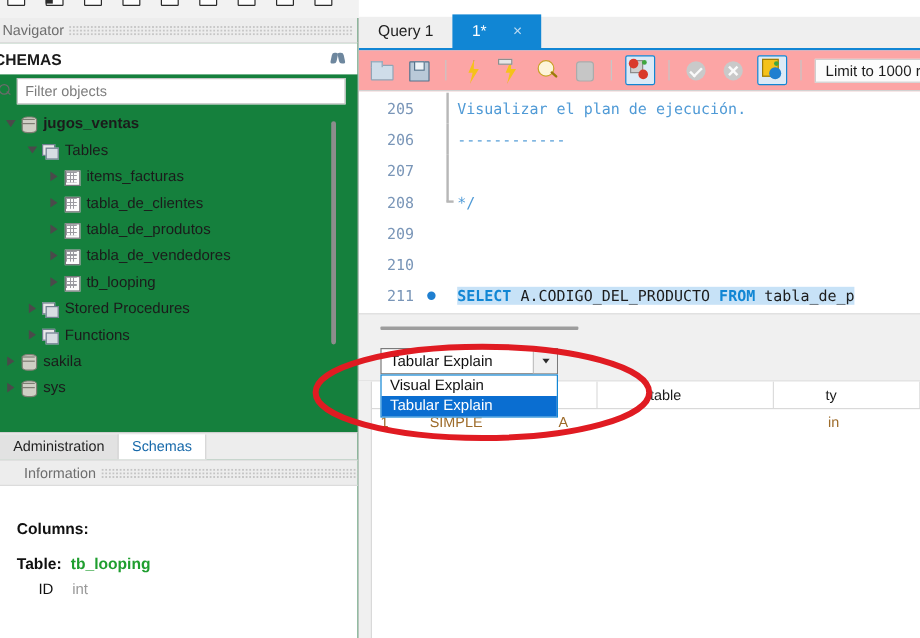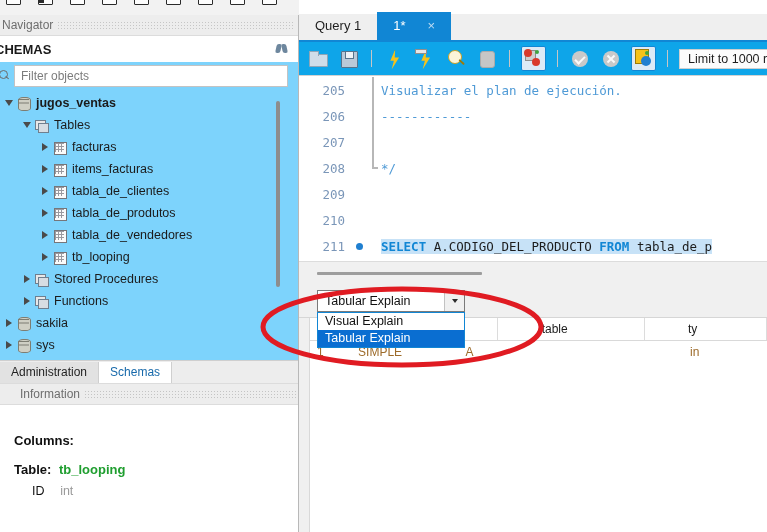--- a/index.html
+++ b/index.html
@@ -27,21 +27,21 @@
     background:#2b2b2b;
   }
   .gt-ic.dot::after{
     content:"";position:absolute;left:0px;top:1px;width:8px;height:8px;
     background:#2b2b2b;border-radius:50%;
   }
 
   
   .navigator{
     position:absolute;left:0;top:15px;width:298px;height:517px;
-    background:#7dd3fc;border-right:1px solid #b8b8b8;overflow:hidden;
+    background:#15803d;border-right:1px solid #b8b8b8;overflow:hidden;
   }
   .nav-caption{
     height:20px;background:#ededed;border-bottom:1px solid #dcdcdc;
     display:flex;align-items:center;padding-left:2px;
     color:#6e6e6e;font-size:12px;position:relative;
   }
   .nav-caption .dots{
     flex:1;height:9px;margin-left:4px;margin-right:4px;
     background-image:radial-gradient(#c4c4c4 0.8px, transparent 0.9px);
     background-size:3px 3px;opacity:.95;
@@ -155,21 +155,21 @@
   }
   .qtab{
     height:28px;line-height:28px;font-size:13px;color:#1f1f1f;
     padding:0 16px;display:flex;align-items:center;gap:22px;
   }
   .qtab.active{background:#1186d4;color:#ffffff;}
   .tab-x{font-size:13px;color:#bedcf3;}
 
   .qtoolbar{
     position:absolute;left:0;top:42px;width:468px;height:34px;
-    background:#0ea5e9;border-bottom:1px solid #d2d2d2;
+    background:#fca5a5;border-bottom:1px solid #d2d2d2;
     display:flex;align-items:center;gap:9px;padding-left:8px;box-sizing:border-box;
   }
   .tb{width:22px;height:22px;position:relative;flex:0 0 auto;}
   .tbsep{width:1px;height:17px;background:#c6c6c6;margin:0 2px;flex:0 0 auto;}
   .tb.boxed{border:1.6px solid #1186d4;border-radius:2px;background:#dceaf6;width:23px;height:23px;}
 
   .ic-open::before{
     content:"";position:absolute;left:2px;top:6px;width:17px;height:11px;
     background:#cfdde9;border:1px solid #8fa6b7;border-radius:1px;
   }
@@ -364,27 +364,20 @@
           </span>
           <span class="ic ic-db"></span>
           <span class="tlabel bold">jugos_ventas</span>
         </div>
         <div class="tnode" style="padding-left: 20px;">
           <span class="tw">
             <span class="arrow down"></span>
           </span>
           <span class="ic ic-folder"></span>
           <span class="tlabel">Tables</span>
-        </div>
-        <div class="tnode" style="padding-left: 38px;">
-          <span class="tw">
-            <span class="arrow right"></span>
-          </span>
-          <span class="ic ic-table"></span>
-          <span class="tlabel">facturas</span>
         </div>
         <div class="tnode" style="padding-left: 38px;">
           <span class="tw">
             <span class="arrow right"></span>
           </span>
           <span class="ic ic-table"></span>
           <span class="tlabel">items_facturas</span>
         </div>
         <div class="tnode" style="padding-left: 38px;">
           <span class="tw">

